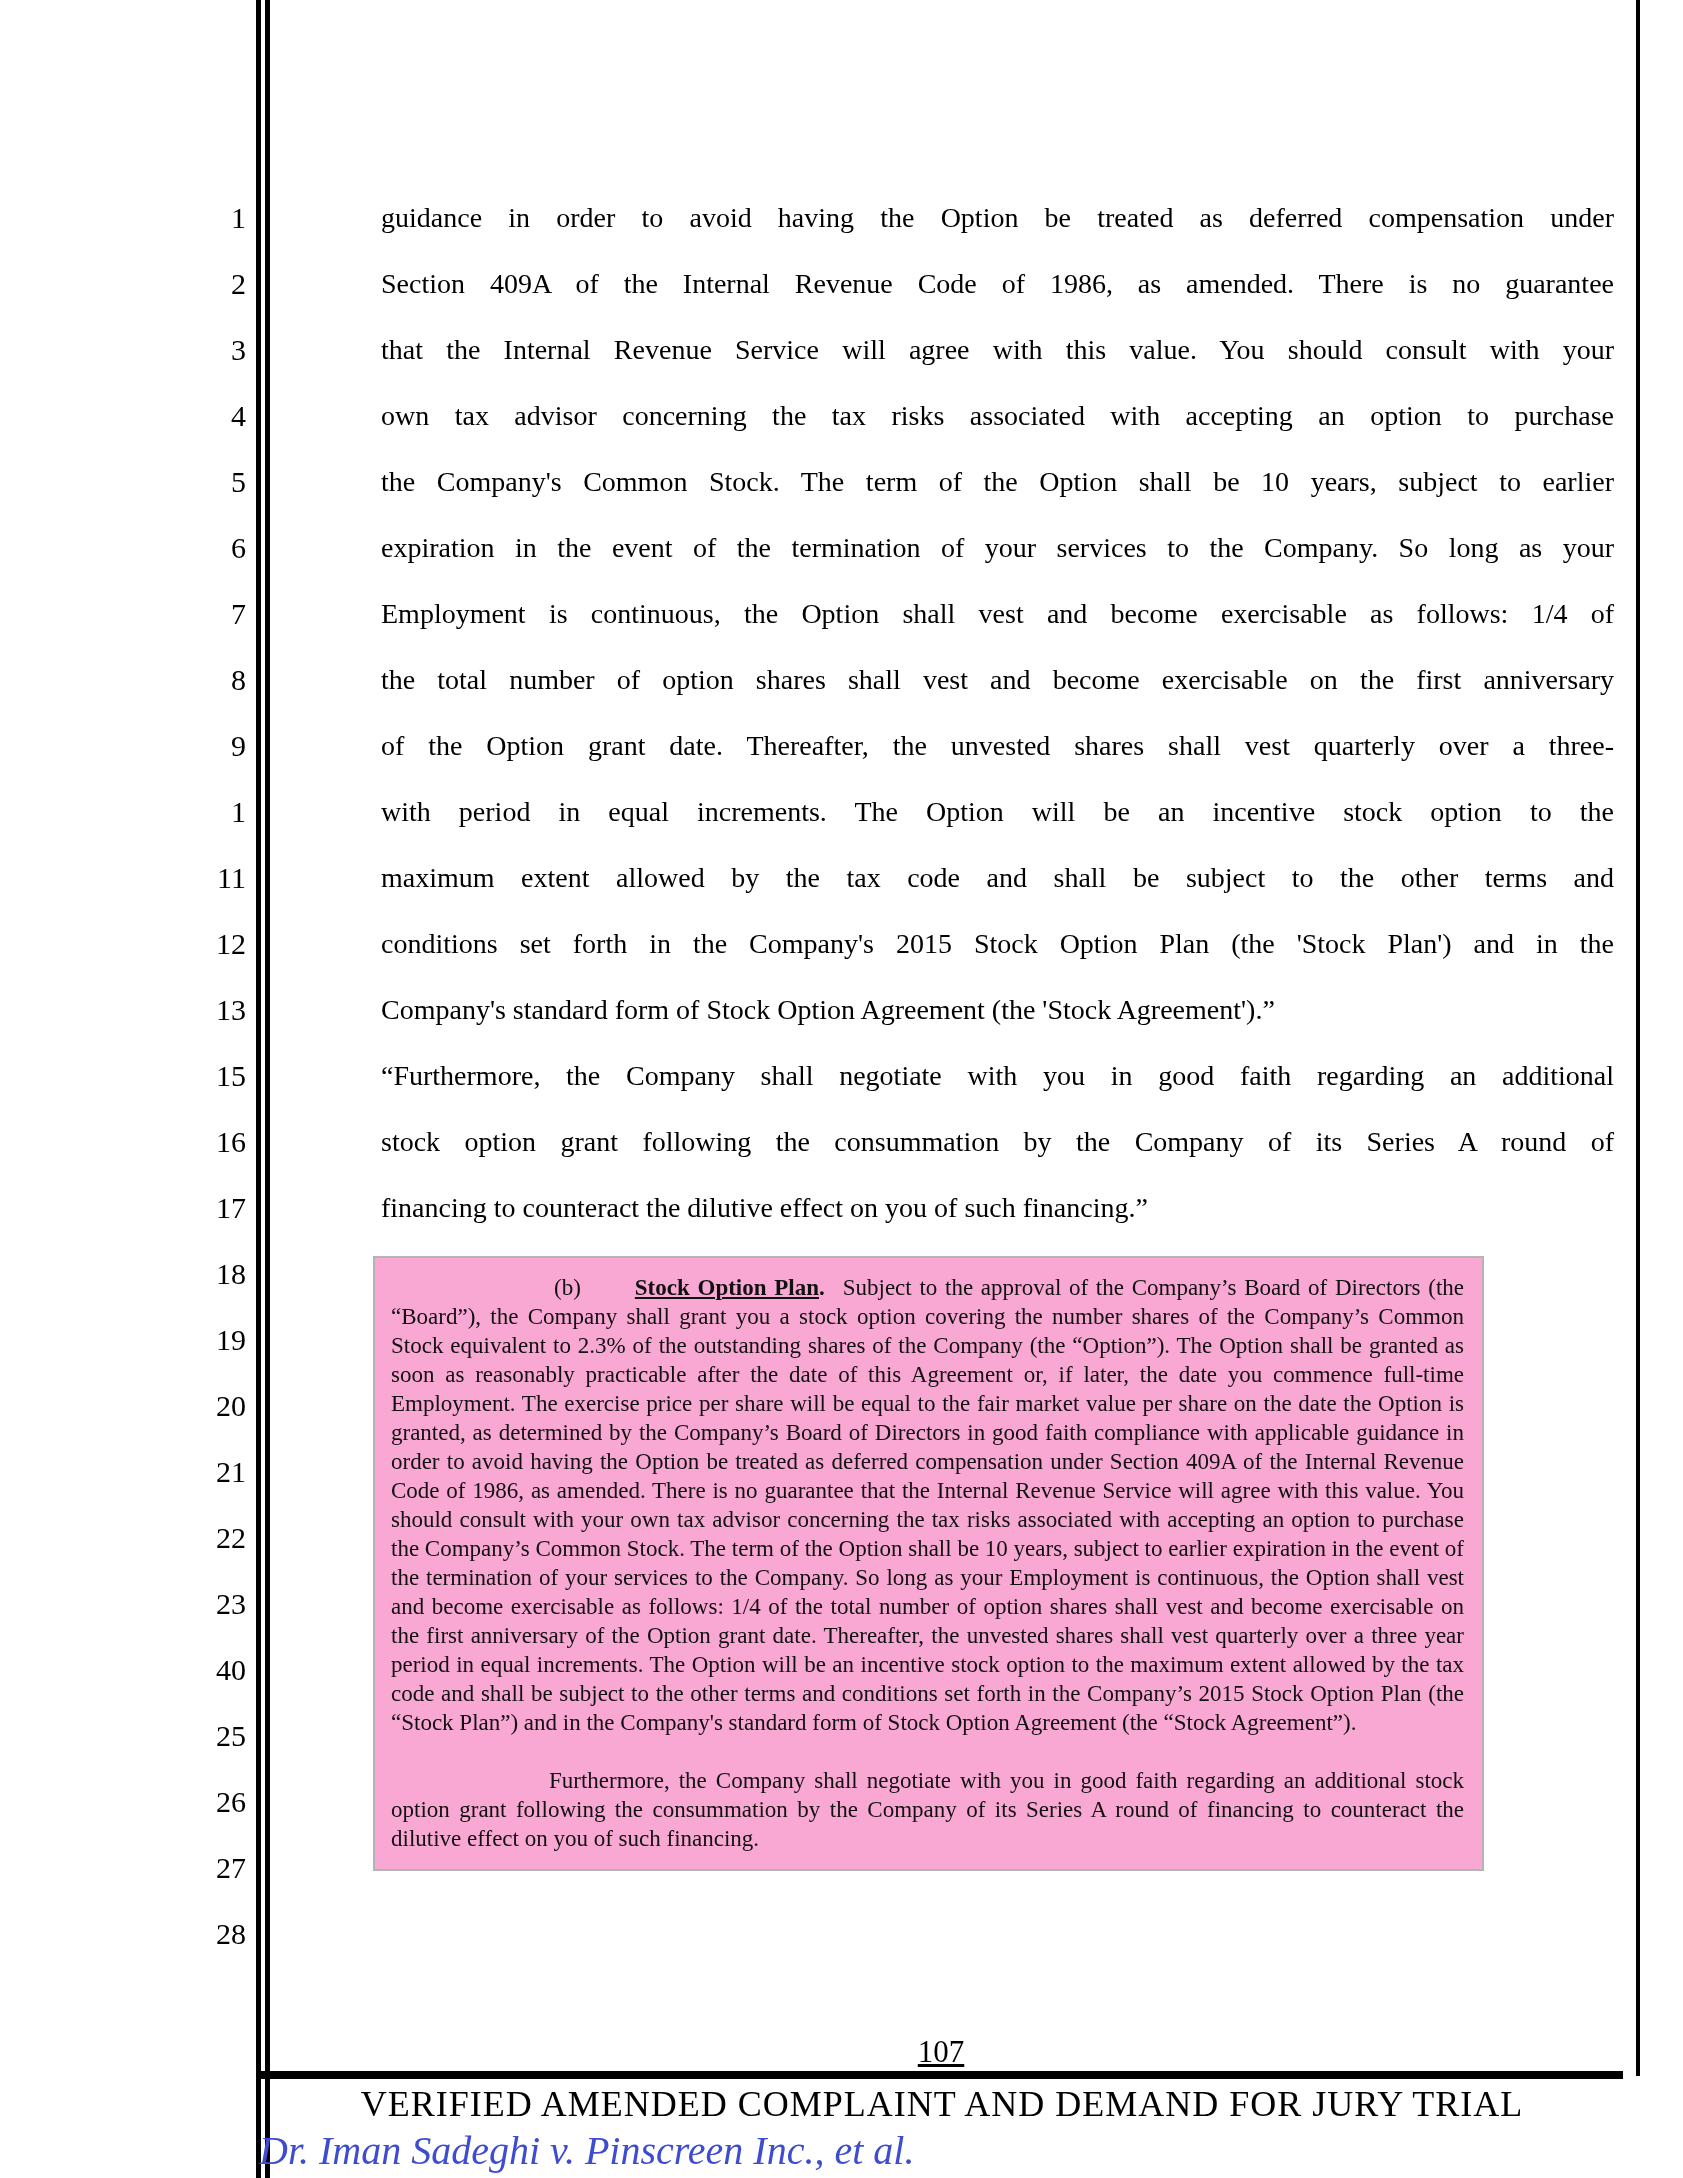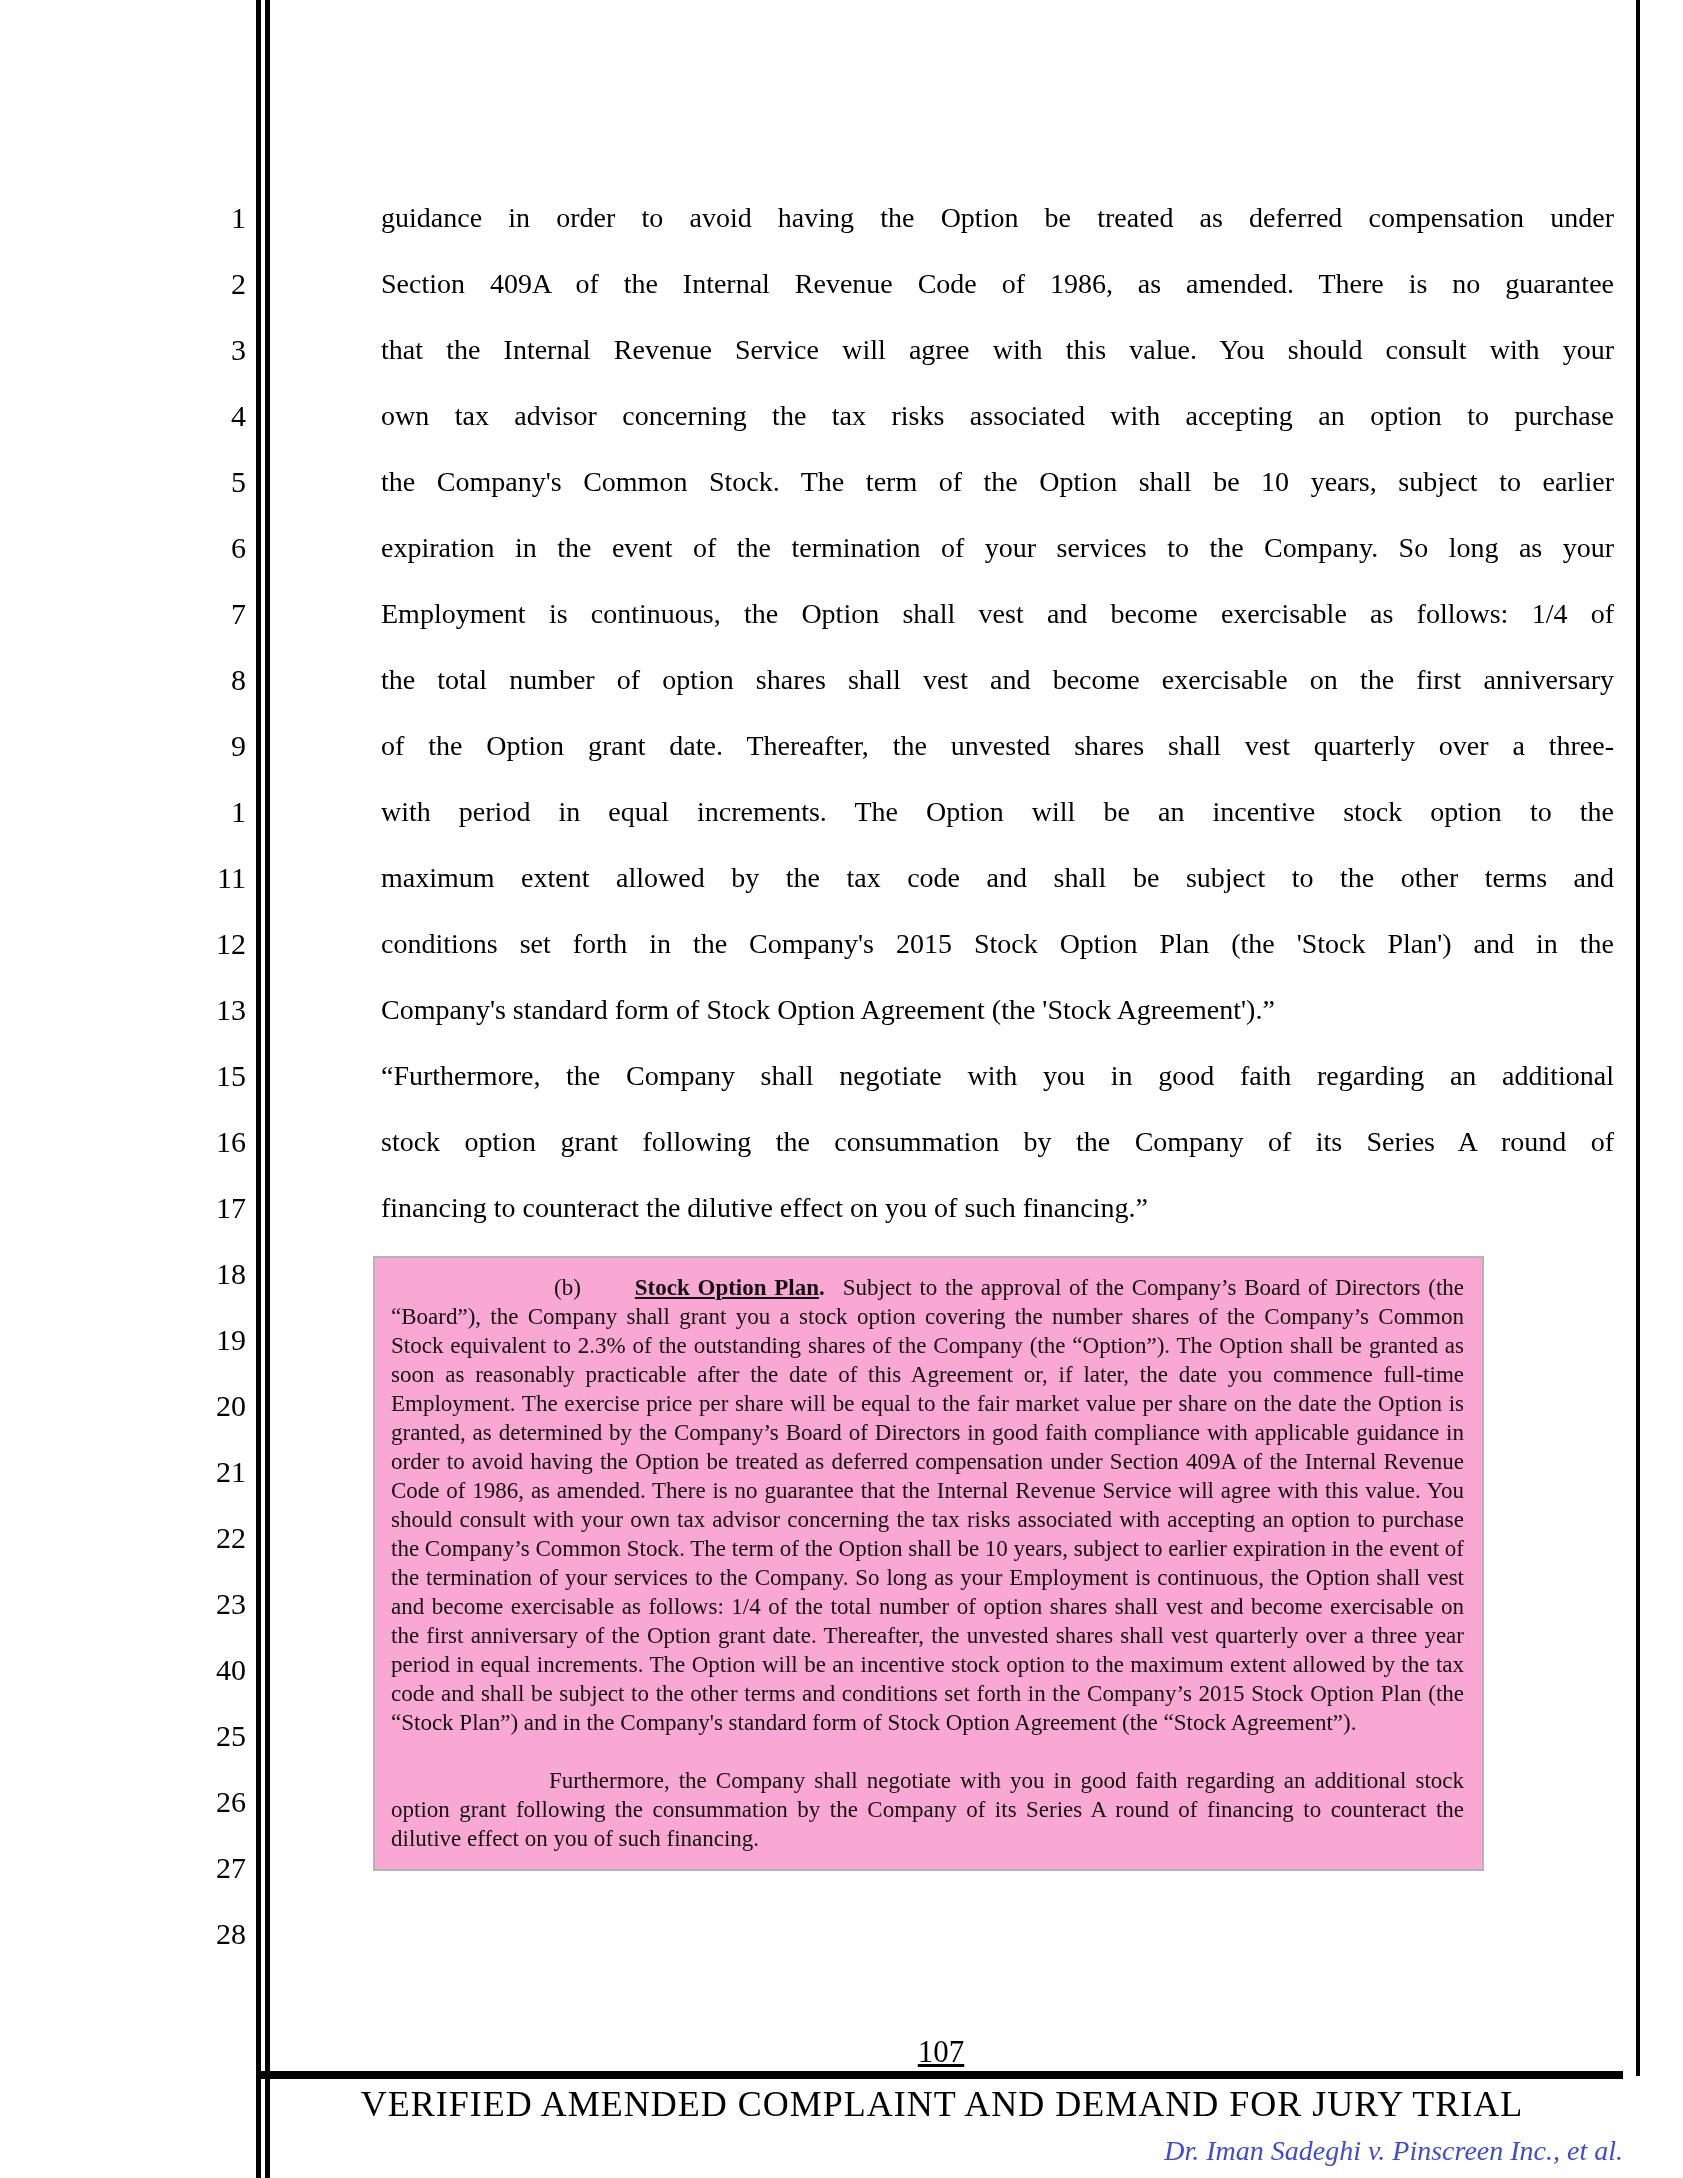--- a/index.html
+++ b/index.html
@@ -45,21 +45,21 @@
   }
   .footer-rule{
     position:absolute;left:259px;width:1364px;top:2071px;height:8px;background:#000;
   }
   .footer-title{
     position:absolute;left:260px;width:1364px;top:2083px;
     text-align:center;font-size:36px;line-height:42px;letter-spacing:1px;
   }
   .footer-caption{
     position:absolute;left:259px;width:1364px;top:2131px;
-    text-align:right;font-size:28px;line-height:40px;font-style:italic;
+    text-align:left;font-size:40px;line-height:40px;font-style:italic;
   }
 </style>
 </head>
 <body>
 
 <div class="page">
 
   <div class="vrule left-a"></div>
   <div class="vrule left-b"></div>
   <div class="vrule right"></div>

